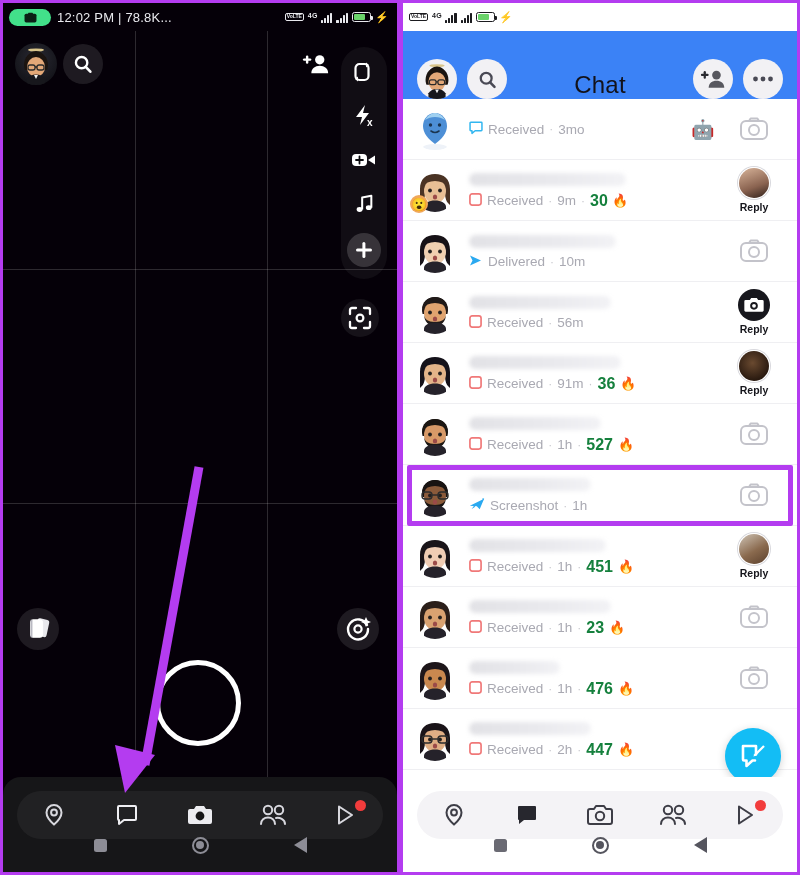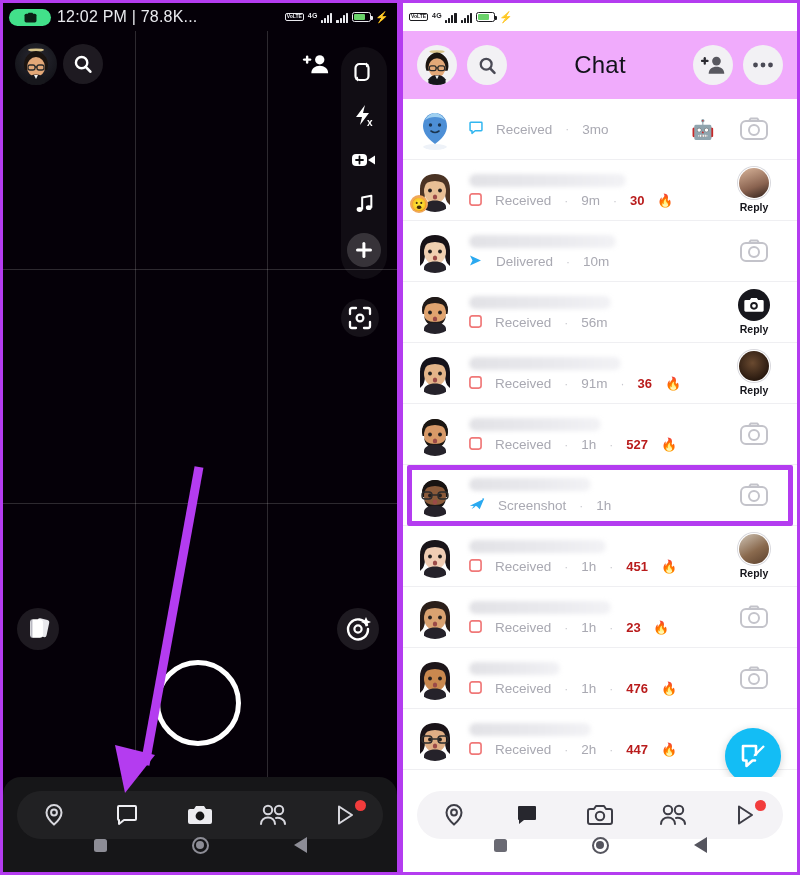--- a/index.html
+++ b/index.html
@@ -33,21 +33,21 @@
   .statusbar.dark { color: #e9e9ee; }
   .statusbar.light { color: #1b1b1f; }
 
   .cam-pill {
     width: 42px; height: 17px; border-radius: 9px;
     background: #42e08a; display:flex; align-items:center; justify-content:center;
     flex: none;
   }
   .cam-pill svg { display:block; }
 
-  .sb-text { white-space: nowrap; font-size: 16px; }
+  .sb-text { white-space: nowrap; font-size: 13px; }
   .volte-box {
     font-size: 5px; line-height: 5.5px; font-weight: bold;
     border: 1px solid currentColor; border-radius: 2px;
     padding: 0.5px 1px; text-align: center; letter-spacing: 0;
     font-family: "Liberation Sans", sans-serif;
   }
   .sig-wrap { display:flex; align-items:flex-end; gap:1px; height:11px; }
   .sig-wrap i { width:2.2px; background: currentColor; display:block; border-radius:.5px; }
   .sig-wrap i:nth-child(1){height:3px}
   .sig-wrap i:nth-child(2){height:5px}
@@ -127,22 +127,22 @@
   .sys-sq { width:13px;height:13px;border-radius:2.5px; }
   .sys-circ { width:17px;height:17px;border-radius:50%;border:2px solid currentColor; display:flex;align-items:center;justify-content:center; }
   .sys-circ i { width:8px;height:8px;border-radius:50%;background:currentColor; display:block;}
   .sys-tri { width:0;height:0;border-top:8px solid transparent;border-bottom:8px solid transparent; }
 
   
   .arrow-svg { position:absolute; left:0; top:0; width:400px; height:875px; pointer-events:none; }
 
   
   .chat-header {
-    height: 68px; display:flex; align-items:center; padding: 0 14px; gap: 10px;
-    background:#f0abfc;
+    height: 68px; display:flex; align-items:flex-end; padding: 0 14px; gap: 10px;
+    background:#3b82f6;
   }
   .hdr-btn {
     width:40px;height:40px;border-radius:50%;background:#f2f1f4;
     display:flex;align-items:center;justify-content:center; flex:none; overflow:hidden;
   }
   .hdr-title { flex:1; text-align:center; font-size:24px; color:#12121a; font-weight:400; letter-spacing:.2px; }
 
   .chat-list { position:absolute; left:0; right:0; top:96px; bottom:0; background:#fff; }
 
   .chat-row {
@@ -153,22 +153,22 @@
   .row-av .face { width:44px;height:44px;border-radius:50%;overflow:hidden;position:relative; }
   .row-badge { position:absolute; left:-3px; bottom:-1px; width:18px;height:18px;border-radius:50%;
                display:flex;align-items:center;justify-content:center; font-size:13px; }
   .row-mid { flex:1; padding-left:12px; min-width:0; }
   .row-name { font-size:17px; color:#111118; margin-bottom:3px; }
   .name-blur {
     height:13px; border-radius:7px;
     background: linear-gradient(90deg,#e2e2e6,#eaeaee 60%,#f2f2f5);
     filter: blur(2.2px); margin-bottom:6px; margin-top:2px;
   }
-  .row-sub { display:flex; align-items:center; gap:13px; font-size:13.5px; color:#a9a9b2; }
-  .sub-strong { color:#b91c1c; font-weight:bold; font-size:13px; }
+  .row-sub { display:flex; align-items:center; gap:5px; font-size:13.5px; color:#a9a9b2; }
+  .sub-strong { color:#15803d; font-weight:bold; font-size:16px; }
   .dotsep { color:#c8c8ce; font-size:12px; }
   .flame { font-size:13px; }
   .row-right { width:62px; flex:none; display:flex; flex-direction:column; align-items:center; justify-content:center; gap:2px; }
   .reply-label { font-size:10.5px; font-weight:bold; color:#15151b; }
   .cam-outline { width:30px;height:30px; }
   .reply-av { width:32px;height:32px;border-radius:50%;overflow:hidden;border:1.5px solid #fff;
               box-shadow:0 0 0 1px #d8d8dd; }
   .cam-filled { width:32px;height:32px;border-radius:50%;background:#17171d;
                 display:flex;align-items:center;justify-content:center; }
 

